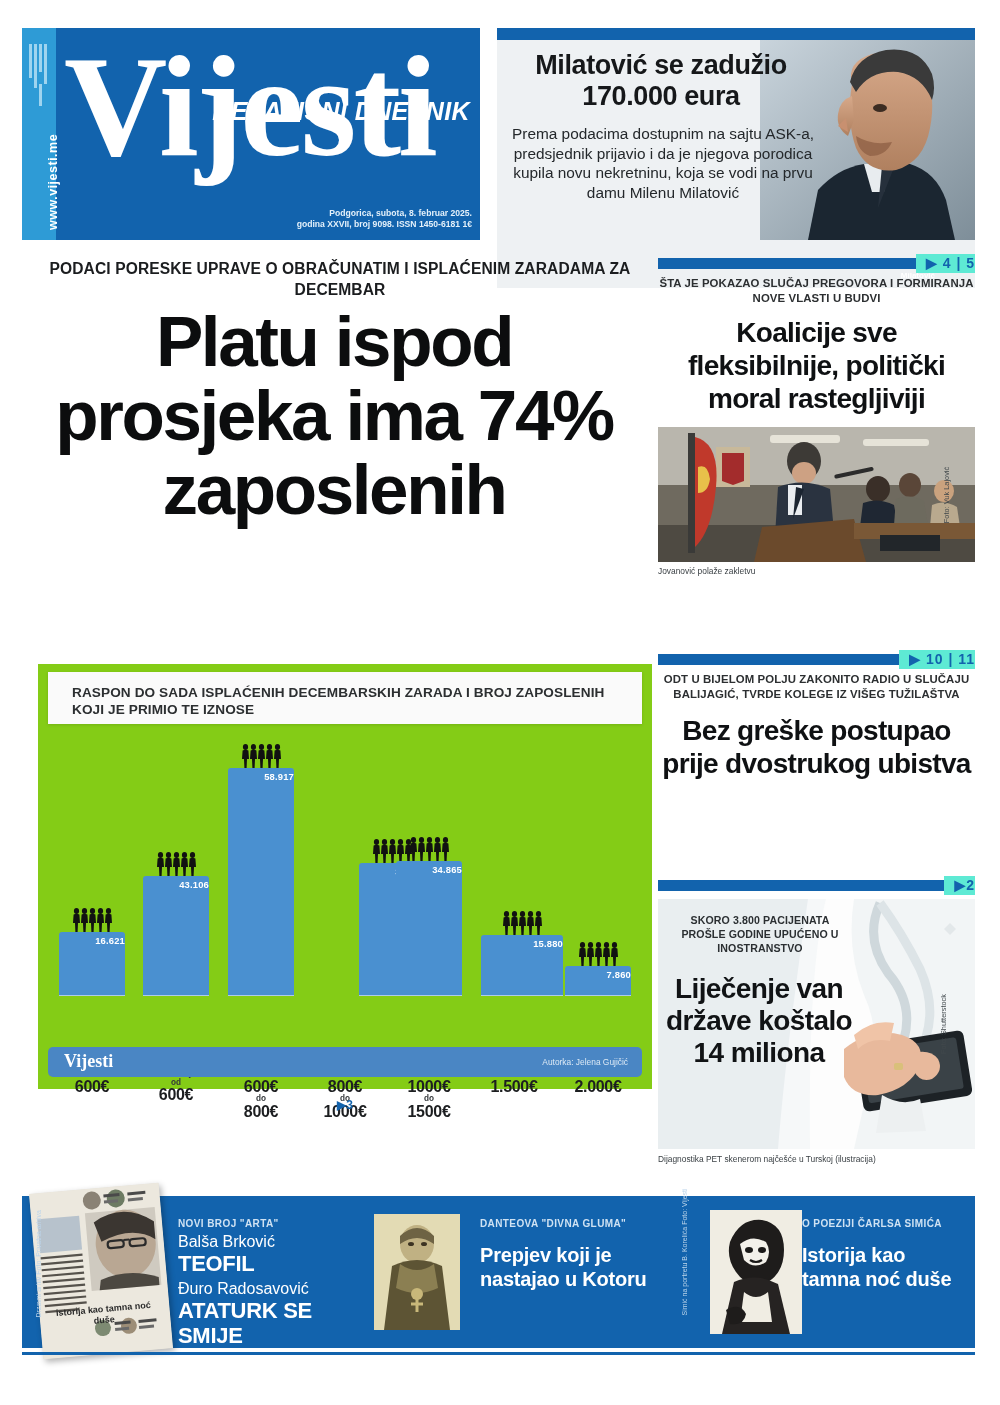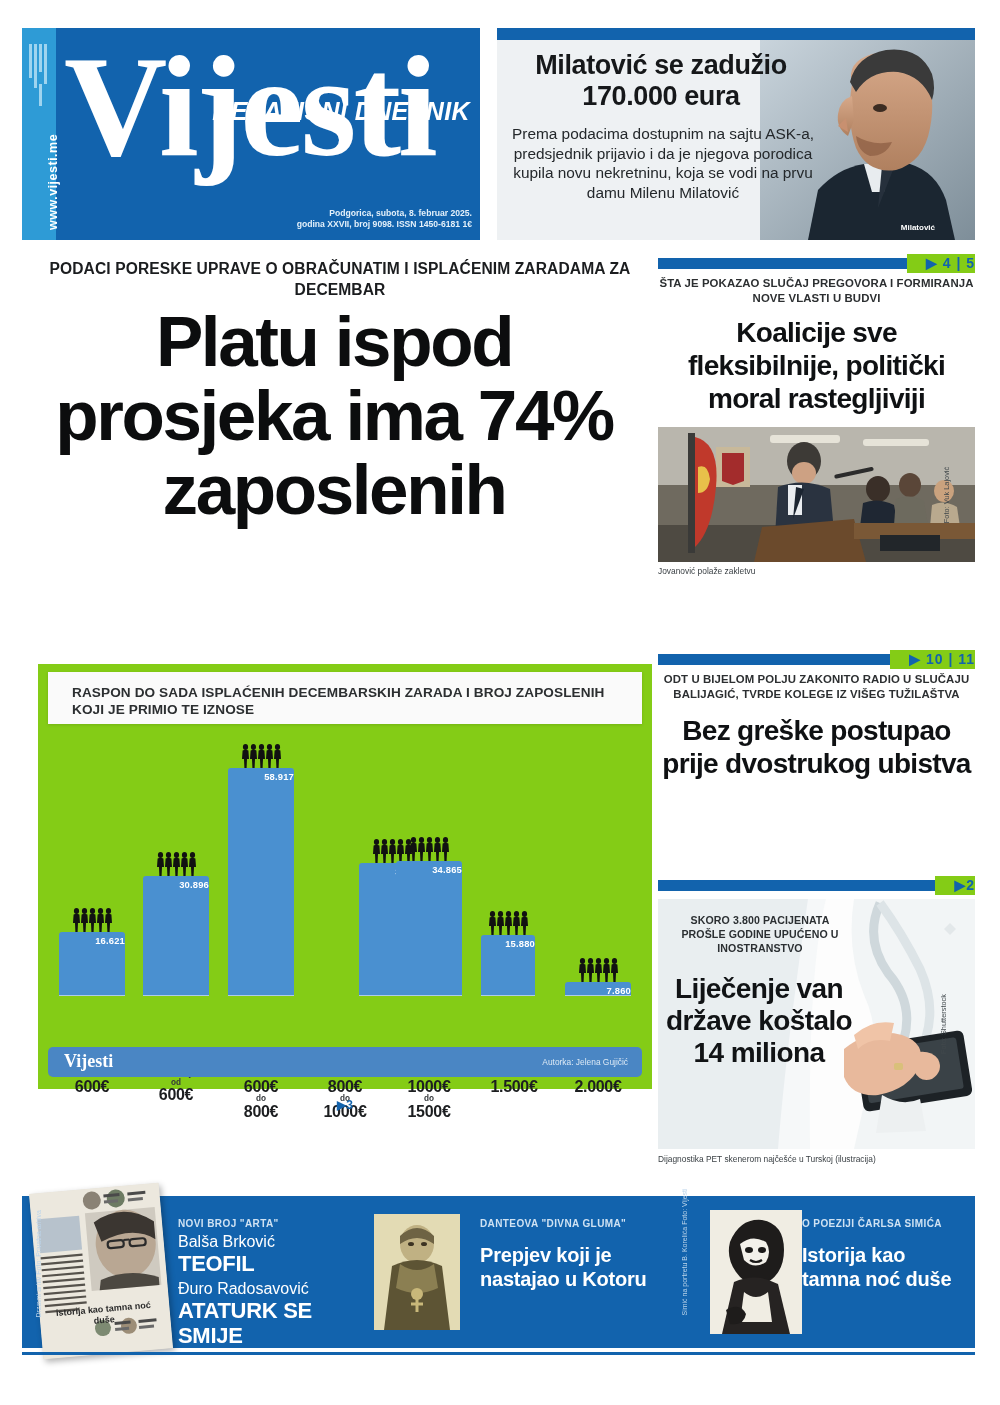--- a/index.html
+++ b/index.html
@@ -12,21 +12,21 @@
   .mast-url span{display:block;transform:rotate(-90deg);transform-origin:left top;position:absolute;left:24px;top:202px;
      font-size:12.5px;font-weight:bold;color:#fff;letter-spacing:.5px;white-space:nowrap;font-family:"Liberation Sans",sans-serif;}
   .mast-dots{position:absolute;left:6px;top:16px;width:20px;height:46px;}
   .mast-dots i{display:block;width:3px;background:#9fd4ef;margin:0 1px;float:left;}
   .mast-title{position:absolute;left:42px;top:8px;font-family:"Liberation Serif",serif;font-weight:bold;
      font-size:143px;line-height:143px;color:#ffffff;letter-spacing:-3px;}
   .mast-kicker{position:absolute;right:10px;top:26px;font-size:25px;font-weight:bold;font-style:italic;color:#fff;letter-spacing:.4px;margin-top:43px;}
   .mast-meta{position:absolute;right:8px;bottom:10px;text-align:right;font-size:8.6px;line-height:11px;color:#e3f0fa;font-weight:bold;}
 
   
-  .top-teaser{position:absolute;left:497px;top:28px;width:478px;height:212px;background:#eef1f3;overflow:hidden;}
+  .top-teaser{position:absolute;left:497px;top:28px;width:478px;height:260px;background:#eef1f3;overflow:hidden;}
   .tt-bar{position:absolute;left:0;top:0;width:478px;height:12px;background:#1263ad;}
   .tt-page{position:absolute;right:8px;top:8px;font-size:19px;font-weight:bold;color:#1263ad;}
   .tt-photo{position:absolute;right:0;top:12px;width:215px;height:200px;overflow:hidden;background:#a8b7c2;}
   .tt-h{position:absolute;left:14px;top:22px;width:300px;text-align:center;font-size:27px;line-height:31px;font-weight:bold;color:#16181a;letter-spacing:-.4px;}
   .tt-sub{position:absolute;left:6px;top:96px;width:320px;text-align:center;font-size:15.4px;line-height:19.5px;color:#24282b;}
   .tt-credit{position:absolute;right:2px;top:120px;font-size:7.5px;color:#3c4347;transform:rotate(-90deg);transform-origin:right top;white-space:nowrap;}
   .tt-name{position:absolute;right:40px;bottom:8px;font-size:8px;color:#fff;font-weight:bold;}
 
   
   .lead-kicker{position:absolute;left:30px;top:258px;width:620px;text-align:center;font-size:15.6px;line-height:21px;font-weight:bold;color:#1b1d1f;letter-spacing:.1px;}
@@ -48,21 +48,21 @@
   .chart-foot{position:absolute;left:10px;bottom:12px;width:594px;height:30px;background:#4a86c4;border-radius:5px;}
   .chart-foot .logo{position:absolute;left:16px;top:4px;font-family:"Liberation Serif",serif;font-weight:bold;font-size:18px;color:#fff;}
   .chart-foot .author{position:absolute;right:14px;top:10px;font-size:8.4px;color:#dce9f5;}
 
   .lead-caption{position:absolute;left:30px;top:1092px;width:630px;text-align:center;font-size:20px;line-height:27px;color:#1b1d1f;}
   .jump{font-size:12px;font-weight:bold;color:#1263ad;}
 
   
   .rc{position:absolute;left:658px;width:317px;}
   .rule{position:relative;height:11px;background:#1263ad;}
-  .rule .pg{position:absolute;right:0;top:-4px;background:#84cc16;padding-left:19px;font-size:14px;font-weight:bold;color:#1263ad;letter-spacing:1px;line-height:19px;}
+  .rule .pg{position:absolute;right:0;top:-4px;background:#5eead4;padding-left:10px;font-size:14px;font-weight:bold;color:#1263ad;letter-spacing:1px;line-height:19px;}
   .r-kicker{font-size:11.4px;line-height:15px;font-weight:bold;color:#2c2f31;text-align:center;margin-top:7px;letter-spacing:.1px;}
   .r-head{font-size:28px;line-height:33px;font-weight:bold;color:#0f1113;text-align:center;letter-spacing:-.7px;}
   .r-photo{position:relative;width:100%;overflow:hidden;background:#6c7a85;}
   .r-cap{font-size:8.4px;color:#3b4145;margin-top:4px;}
   .vcredit{position:absolute;right:1px;top:50%;font-size:7.4px;color:#41484c;transform:translateY(-50%) rotate(-90deg);white-space:nowrap;transform-origin:center;}
 
   
   .feat{position:relative;width:317px;height:250px;background:#dfe6ea;overflow:hidden;}
   .feat-k{position:absolute;left:12px;top:14px;width:180px;font-size:10.6px;line-height:14px;font-weight:bold;color:#2b2f32;text-align:center;letter-spacing:.1px;}
   .feat-h{position:absolute;left:6px;top:74px;width:190px;font-size:28px;line-height:32px;font-weight:bold;color:#111315;text-align:center;letter-spacing:-.6px;}
@@ -165,21 +165,21 @@
                 <path d="M1.6 6.5 Q4.5 5 7.4 6.5 L8 15 L6 15 L5.6 24 L3.4 24 L3 15 L1 15 Z" fill="#111"></path>
               </svg></div>
           </div>
         </div>
         <div class="xlab" style="left: -1px;">
           <span class="sm">Do</span>
           <span class="bg">600€</span>
         </div>
         <div class="bargroup" style="left: 93px; width: 66px;">
           <div class="bar" style="height: 120px; background: rgb(74, 144, 208);">
-            <div class="val">30.896</div>
+            <div class="val">43.106</div>
             <div class="people"><svg width="9" height="24" viewBox="0 0 9 24">
                 <ellipse cx="4.5" cy="3" rx="2.6" ry="3" fill="#111"></ellipse>
                 <path d="M1.6 6.5 Q4.5 5 7.4 6.5 L8 15 L6 15 L5.6 24 L3.4 24 L3 15 L1 15 Z" fill="#111"></path>
               </svg><svg width="9" height="24" viewBox="0 0 9 24">
                 <ellipse cx="4.5" cy="3" rx="2.6" ry="3" fill="#111"></ellipse>
                 <path d="M1.6 6.5 Q4.5 5 7.4 6.5 L8 15 L6 15 L5.6 24 L3.4 24 L3 15 L1 15 Z" fill="#111"></path>
               </svg><svg width="9" height="24" viewBox="0 0 9 24">
                 <ellipse cx="4.5" cy="3" rx="2.6" ry="3" fill="#111"></ellipse>
                 <path d="M1.6 6.5 Q4.5 5 7.4 6.5 L8 15 L6 15 L5.6 24 L3.4 24 L3 15 L1 15 Z" fill="#111"></path>
               </svg><svg width="9" height="24" viewBox="0 0 9 24">
@@ -269,21 +269,21 @@
                 <path d="M1.6 6.5 Q4.5 5 7.4 6.5 L8 15 L6 15 L5.6 24 L3.4 24 L3 15 L1 15 Z" fill="#111"></path>
               </svg></div>
           </div>
         </div>
         <div class="xlab" style="left: 336px;">
           <span class="sm">Od</span>
           <span class="bg">1000€</span>
           <span class="sm">do</span>
           <span class="bg">1500€</span>
         </div>
-        <div class="bargroup" style="left: 431px; width: 54px;">
+        <div class="bargroup" style="left: 431px; width: 82px;">
           <div class="bar" style="height: 61px; background: rgb(74, 144, 208);">
             <div class="val">15.880</div>
             <div class="people"><svg width="9" height="24" viewBox="0 0 9 24">
                 <ellipse cx="4.5" cy="3" rx="2.6" ry="3" fill="#111"></ellipse>
                 <path d="M1.6 6.5 Q4.5 5 7.4 6.5 L8 15 L6 15 L5.6 24 L3.4 24 L3 15 L1 15 Z" fill="#111"></path>
               </svg><svg width="9" height="24" viewBox="0 0 9 24">
                 <ellipse cx="4.5" cy="3" rx="2.6" ry="3" fill="#111"></ellipse>
                 <path d="M1.6 6.5 Q4.5 5 7.4 6.5 L8 15 L6 15 L5.6 24 L3.4 24 L3 15 L1 15 Z" fill="#111"></path>
               </svg><svg width="9" height="24" viewBox="0 0 9 24">
                 <ellipse cx="4.5" cy="3" rx="2.6" ry="3" fill="#111"></ellipse>
@@ -295,21 +295,21 @@
                 <ellipse cx="4.5" cy="3" rx="2.6" ry="3" fill="#111"></ellipse>
                 <path d="M1.6 6.5 Q4.5 5 7.4 6.5 L8 15 L6 15 L5.6 24 L3.4 24 L3 15 L1 15 Z" fill="#111"></path>
               </svg></div>
           </div>
         </div>
         <div class="xlab" style="left: 421px;">
           <span class="sm">Preko</span>
           <span class="bg">1.500€</span>
         </div>
         <div class="bargroup" style="left: 515px; width: 66px;">
-          <div class="bar" style="height: 14px; background: rgb(74, 144, 208);">
+          <div class="bar" style="height: 30px; background: rgb(74, 144, 208);">
             <div class="val">7.860</div>
             <div class="people"><svg width="9" height="24" viewBox="0 0 9 24">
                 <ellipse cx="4.5" cy="3" rx="2.6" ry="3" fill="#111"></ellipse>
                 <path d="M1.6 6.5 Q4.5 5 7.4 6.5 L8 15 L6 15 L5.6 24 L3.4 24 L3 15 L1 15 Z" fill="#111"></path>
               </svg><svg width="9" height="24" viewBox="0 0 9 24">
                 <ellipse cx="4.5" cy="3" rx="2.6" ry="3" fill="#111"></ellipse>
                 <path d="M1.6 6.5 Q4.5 5 7.4 6.5 L8 15 L6 15 L5.6 24 L3.4 24 L3 15 L1 15 Z" fill="#111"></path>
               </svg><svg width="9" height="24" viewBox="0 0 9 24">
                 <ellipse cx="4.5" cy="3" rx="2.6" ry="3" fill="#111"></ellipse>
                 <path d="M1.6 6.5 Q4.5 5 7.4 6.5 L8 15 L6 15 L5.6 24 L3.4 24 L3 15 L1 15 Z" fill="#111"></path>

